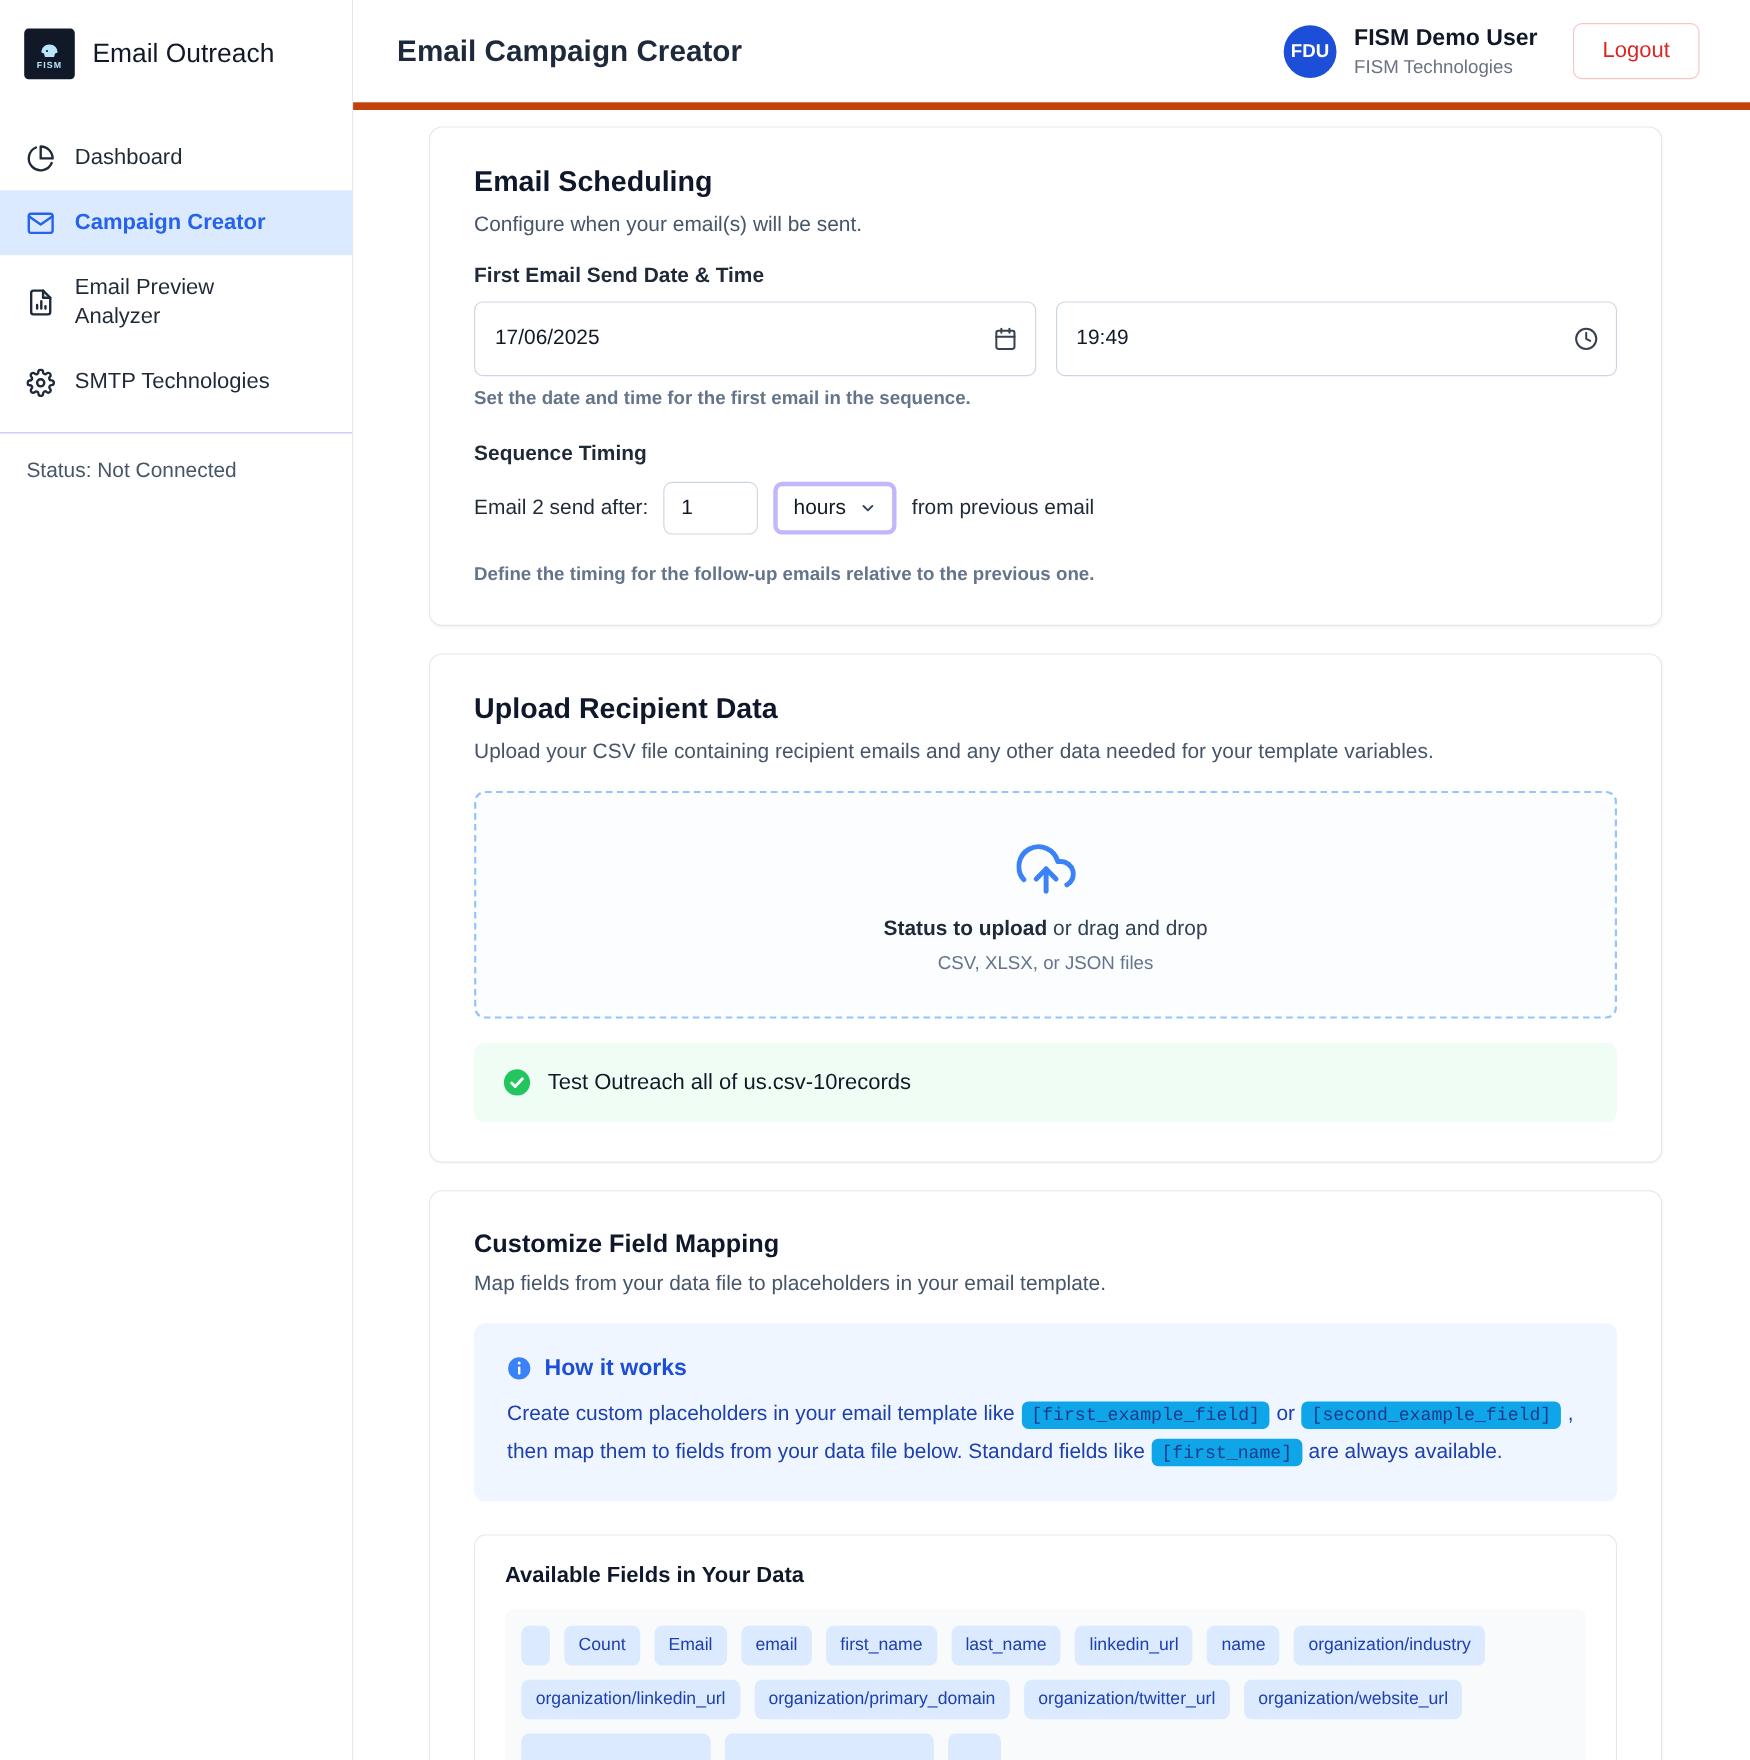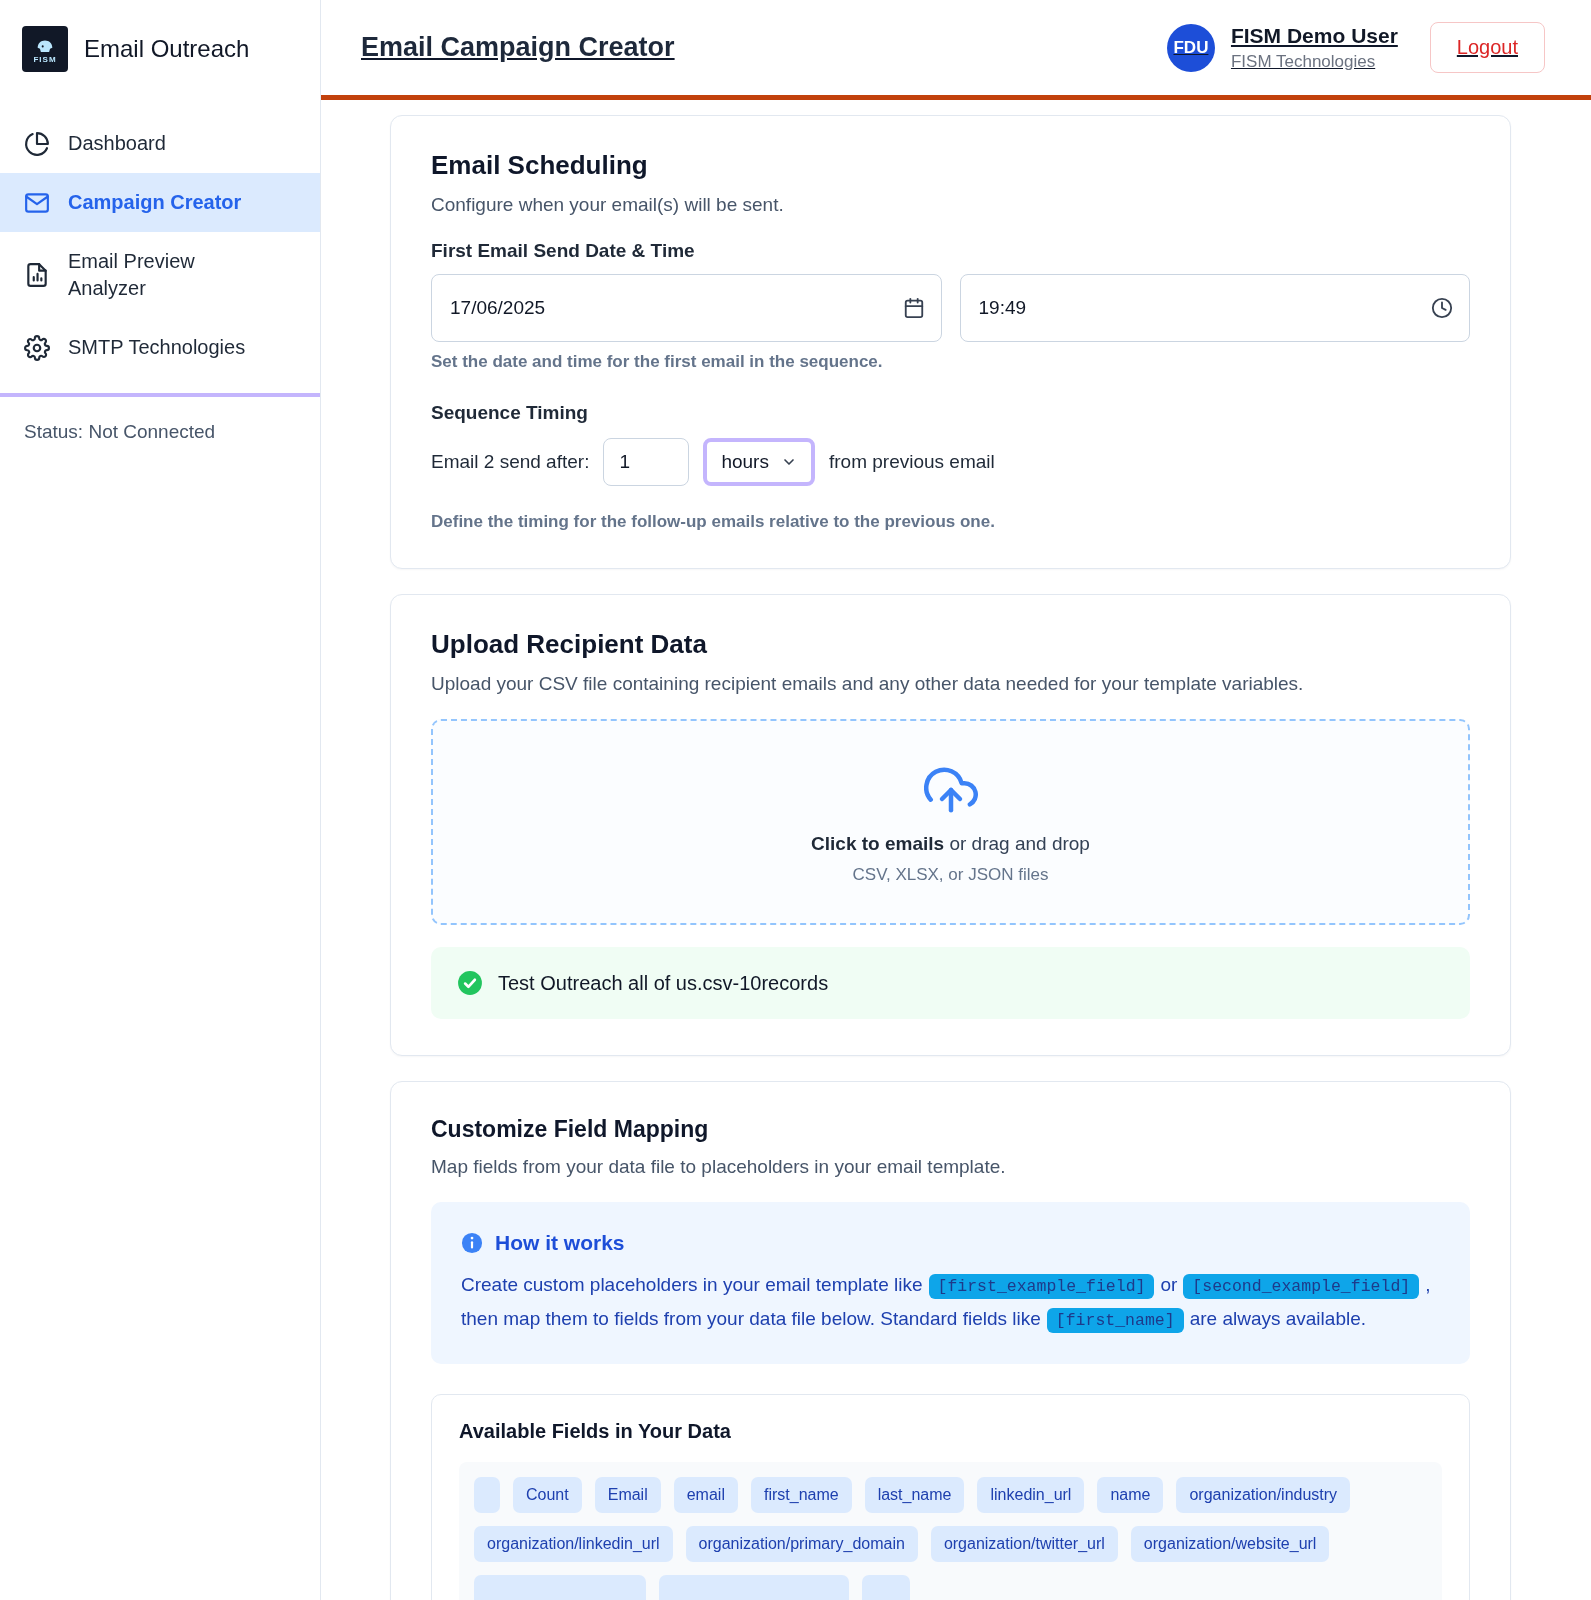--- a/index.html
+++ b/index.html
@@ -18,25 +18,25 @@
   .logo svg { width:26px; height:22px; }
   .logo span { font-size:8px; font-weight:bold; color:#bae6fd; letter-spacing:1px; line-height:1; }
   .brand-name { font-size:24px; font-weight:400; color:#111827; }
   nav { margin-top:14px; }
   .nav-item { display:flex; align-items:center; gap:18px; padding:16px 24px; font-size:20px; color:#1f2937; cursor:pointer; }
   .nav-item .nicon { width:26px; height:26px; flex-shrink:0; color:#1f2937; }
   .nav-item .nicon svg { width:26px; height:26px; }
   .nav-item.active { background:#dbeafe; color:#2563eb; font-weight:600; }
   .nav-item.active .nicon { color:#2563eb; }
   .nav-label { max-width:180px; line-height:1.35; }
-  .status { border-top:4px solid #c4b5fd; margin-top:16px; padding:24px; font-size:19px; color:#475569; }
+  .status { border-top:1px solid #c4b5fd; margin-top:16px; padding:24px; font-size:19px; color:#475569; }
 
   
   .main { flex:1; min-width:0; display:flex; flex-direction:column; }
-  header { height:100px; flex-shrink:0; border-bottom:5px solid #c2410c; display:flex; align-items:center; justify-content:space-between; padding:0 46px 0 40px; background:#fff;text-decoration:underline; }
+  header { height:100px; flex-shrink:0; border-bottom:7px solid #c2410c; display:flex; align-items:center; justify-content:space-between; padding:0 46px 0 40px; background:#fff; }
   h1.page-title { margin:0; font-size:27px; font-weight:700; color:#1e293b; }
   .header-right { display:flex; align-items:center; gap:16px; }
   .avatar { width:48px; height:48px; border-radius:50%; background:#1d4ed8; color:#fff; font-size:17px; font-weight:700; display:flex; align-items:center; justify-content:center; flex-shrink:0; }
   .user-name { font-size:21px; font-weight:700; color:#111827; line-height:1.25; }
   .user-org { font-size:17px; color:#6b7280; margin-top:2px; }
   .logout { margin-left:16px; background:#fff; border:1px solid #f6c6c6; border-radius:8px; color:#dc2626; font-size:20px; font-family:inherit; padding:13px 26px; cursor:pointer; }
 
   .content { flex:1; overflow:hidden; padding:15px 80px 0 69px; }
 
   .card { border:1px solid #e2e8f0; border-radius:12px; background:#fff; padding:34px 40px 36px 40px; margin-bottom:25px; box-shadow:0 1px 2px rgba(15,23,42,0.04); }
@@ -210,21 +210,21 @@
         <p class="card-sub">Upload your CSV file containing recipient emails and any other data needed for your template variables.</p>
 
         <div class="dropzone">
           <span class="cloud">
             <svg viewBox="0 0 24 24" fill="none" stroke="currentColor" stroke-width="2" stroke-linecap="round" stroke-linejoin="round">
                 <polyline points="16 16 12 12 8 16"></polyline>
                 <line x1="12" y1="12" x2="12" y2="21"></line>
                 <path d="M20.39 18.39A5 5 0 0 0 18 9h-1.26A8 8 0 1 0 3 16.3"></path>
               </svg>
           </span>
-          <div class="dz-line1"><b>Click to emails</b><span> or drag and drop</span></div>
+          <div class="dz-line1"><b>Status to upload</b><span> or drag and drop</span></div>
           <div class="dz-line2">CSV, XLSX, or JSON files</div>
         </div>
 
         <div class="success">
           <svg viewBox="0 0 24 24">
               <circle cx="12" cy="12" r="11" fill="#22c55e"></circle>
               <path d="M7.5 12.5l3 3L16.5 9" stroke="#fff" stroke-width="2.4" fill="none" stroke-linecap="round" stroke-linejoin="round"></path>
             </svg>
           <span class="success-text">Test Outreach all of us.csv-10records</span>
         </div>

